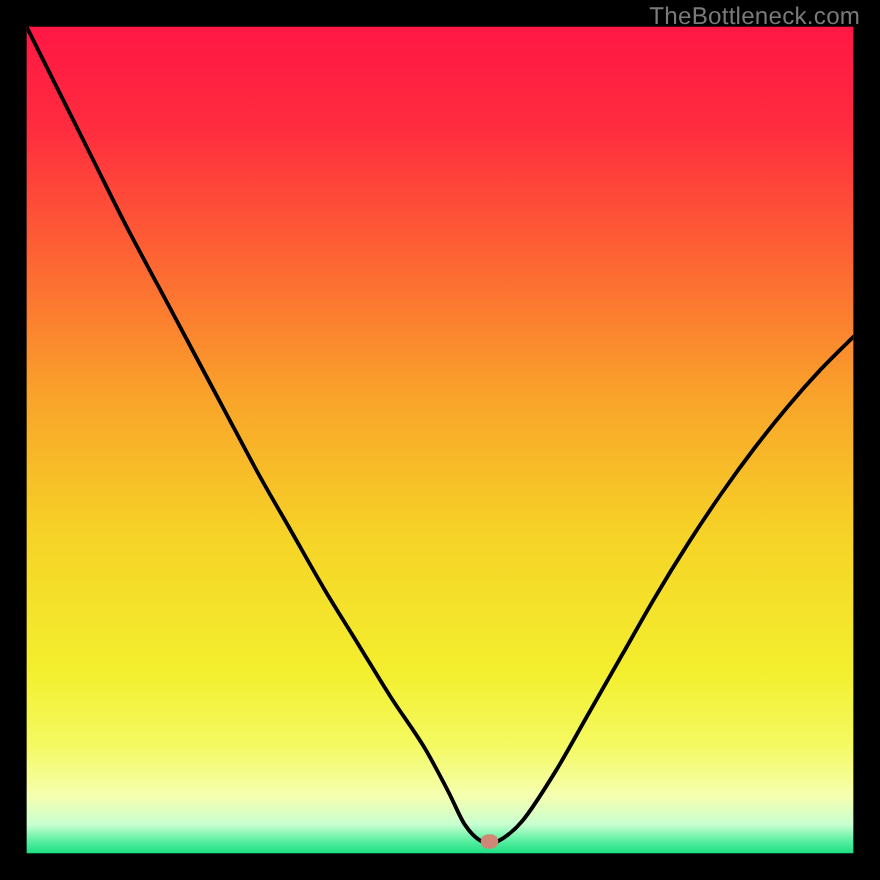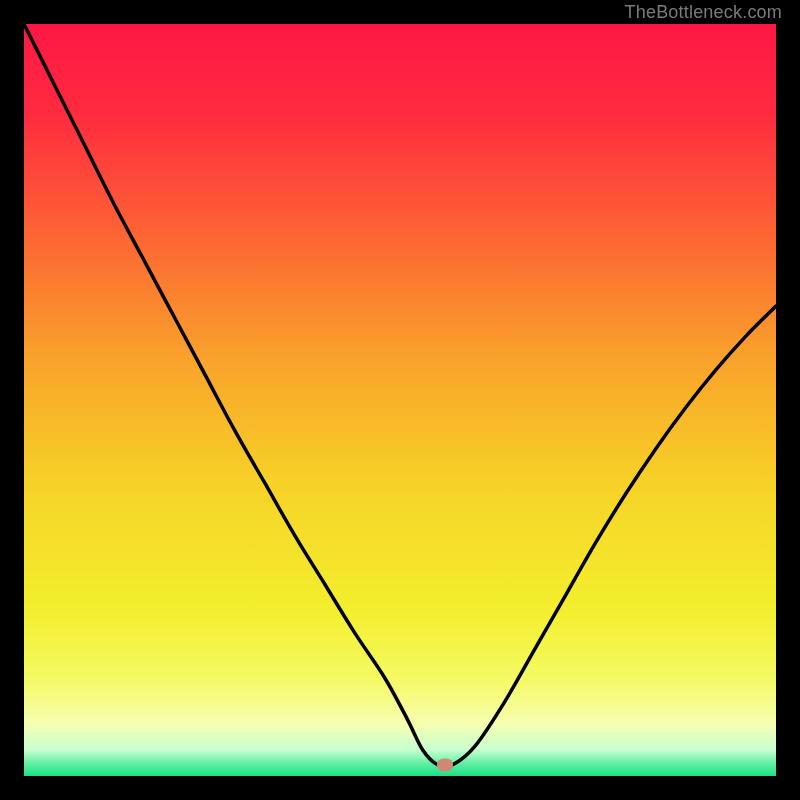--- a/index.html
+++ b/index.html
@@ -15,21 +15,21 @@
     position: relative;
     width: 800px;
     height: 800px;
     background: #000;
   }
   .watermark {
     position: absolute;
     top: 2px;
     right: 18px;
     color: #7a7a7a;
-    font-size: 18px;
+    font-size: 22px;
     font-weight: 500;
     letter-spacing: 0.2px;
     z-index: 4;
   }
   .plot-area {
     position: absolute;
     left: 24px;
     top: 24px;
     width: 752px;
     height: 752px;

